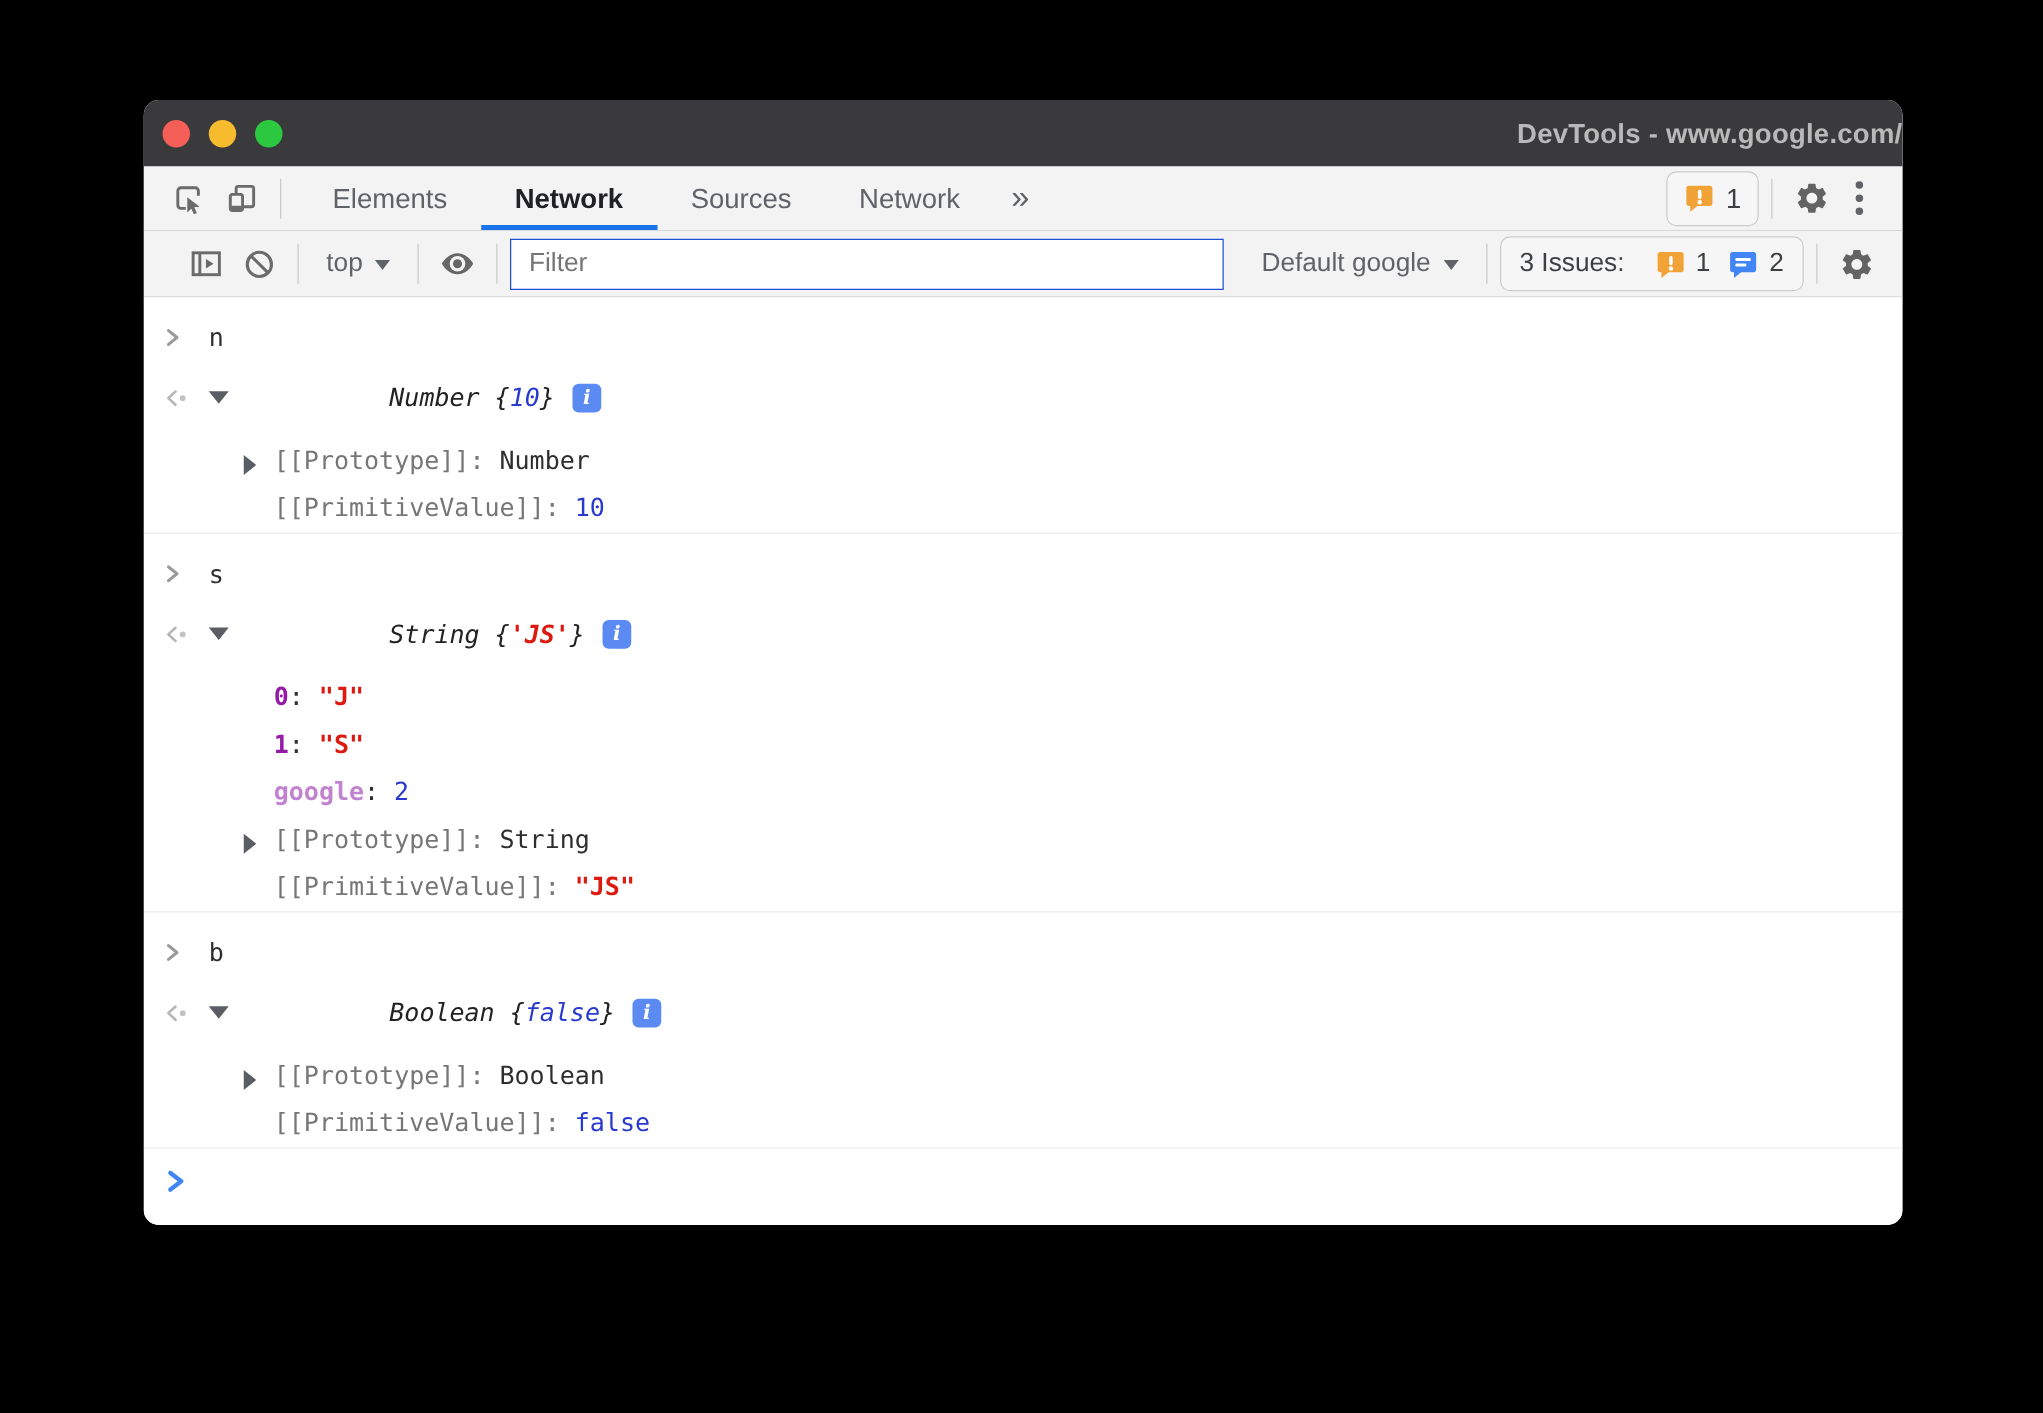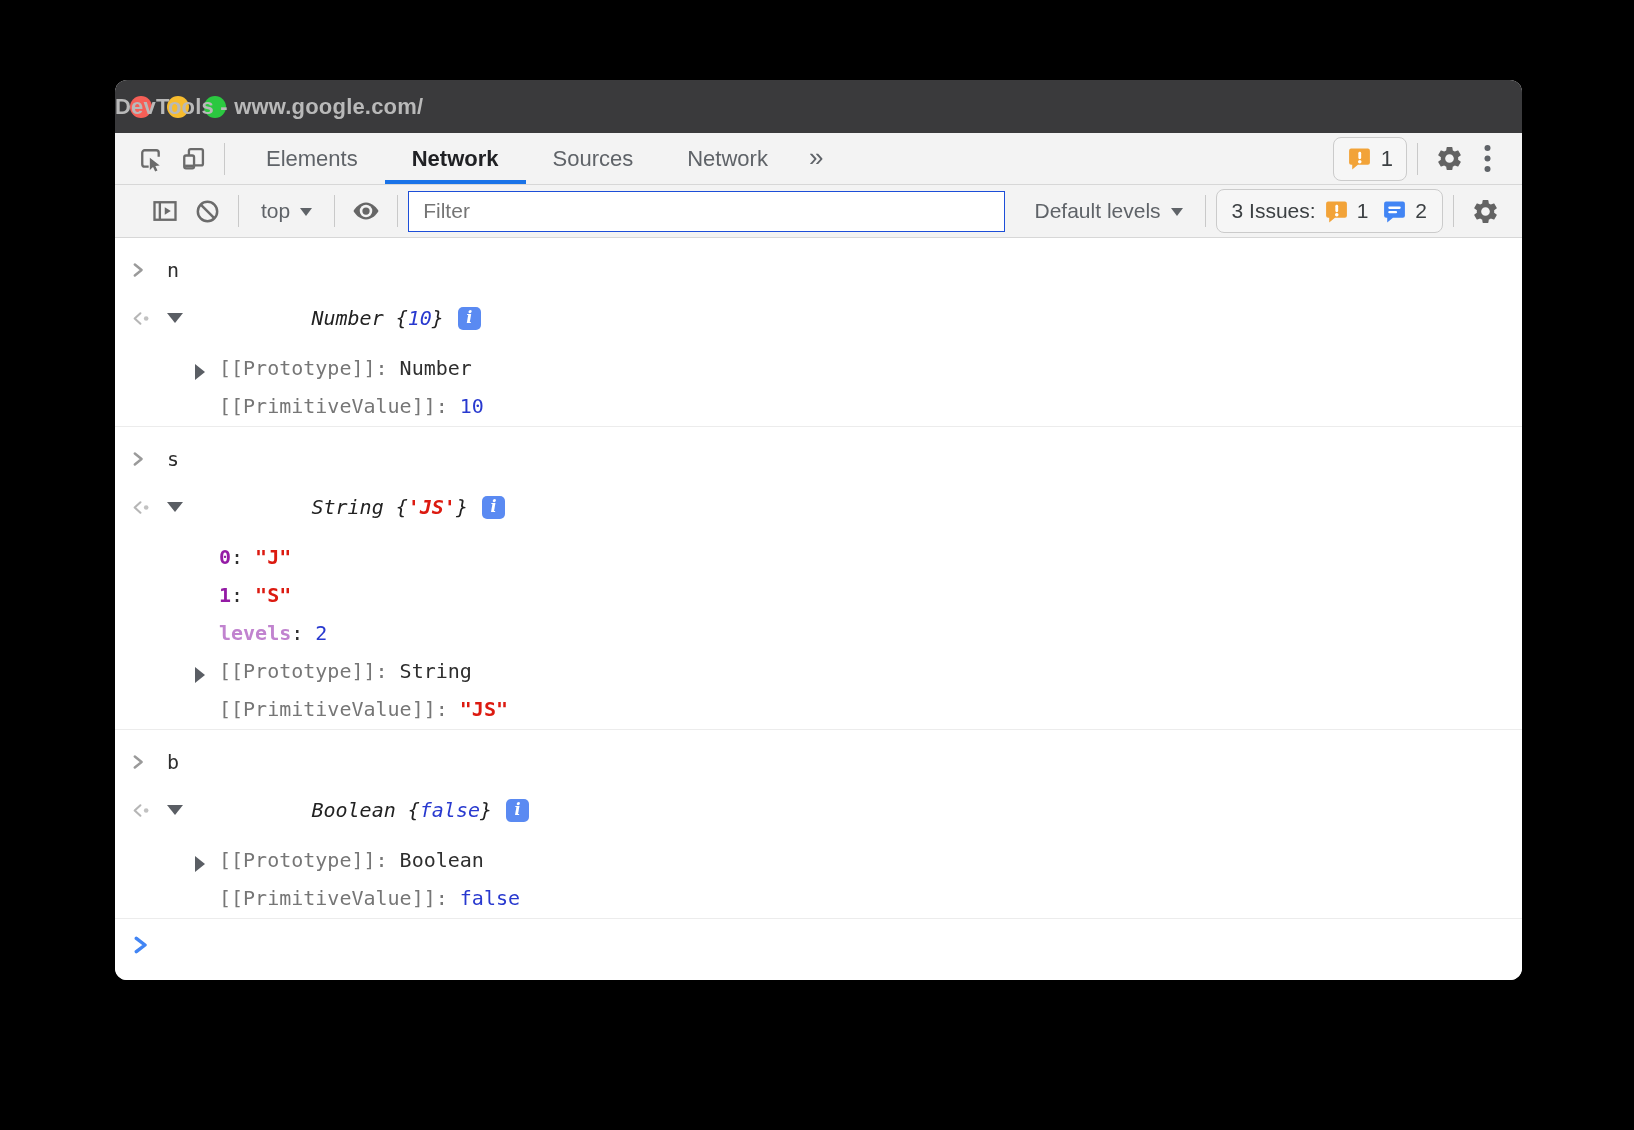--- a/index.html
+++ b/index.html
@@ -15,21 +15,21 @@
   .titlebar {
     height:53px; background:#3a3a3c; flex:none;
     display:flex; align-items:center; position:relative;
   }
   .traffic { display:flex; gap:15px; margin-left:15px; }
   .light { width:22px; height:22px; border-radius:50%; }
   .light.red { background:#f65f57; }
   .light.yellow { background:#f7bc2e; }
   .light.green { background:#2bc840; }
   .title-text {
-    position:absolute; left:0; right:0; text-align:left;
+    position:absolute; left:0; right:0; text-align:right;
     color:#b9b9b9; font-size:22px; font-weight:bold; letter-spacing:0.2px;
   }
 
   
   .tabbar {
     height:52px; flex:none; background:#f3f3f3; border-bottom:1px solid #d7d7d7;
     display:flex; align-items:center; padding:0 18px 0 15px;
   }
   .icon-btn { width:42px; height:44px; display:flex; align-items:center; justify-content:center; flex:none; }
   .vdivider { width:1px; height:32px; background:#c9c9c9; margin:0 10px; flex:none; }
@@ -59,21 +59,21 @@
   .caret-down { width:0; height:0; border-left:6px solid transparent; border-right:6px solid transparent; border-top:8px solid #5f6368; margin-top:2px; }
   .filter-input {
     flex:1; height:41px; margin:0 18px 0 0; border:1px solid #1d4ed8; background:#fff;
     font-size:21px; color:#333; padding:0 14px; outline:none; font-family:"Liberation Sans", sans-serif;
   }
   .filter-input::placeholder { color:#757575; }
   .issues-pill {
     display:flex; align-items:center; border:1px solid #cbcbcb; border-radius:8px;
     height:44px; padding:0 15px; gap:8px; background:#f6f6f6;
   }
-  .issues-pill .lbl { font-size:21px; color:#3c4043; margin-right:0; }
+  .issues-pill .lbl { font-size:21px; color:#3c4043; margin-right:16px; }
   .issues-pill .cnt { font-size:21px; color:#3c4043; }
 
   
   .console { flex:1; background:#fff; display:flex; flex-direction:column; overflow:hidden;
              font-family:"DejaVu Sans Mono", monospace; font-size:20px; color:#2e2e2e; }
   .console-group { border-bottom:1px solid #ececec; padding:8px 0; flex:none; }
   .row { display:flex; align-items:center; padding-left:16px; }
   .row-input { height:48px; }
   .row-result { height:48px; }
   .row-prop { height:38px;align-items:flex-end; }
@@ -197,21 +197,21 @@
     <div class="icon-btn">
       <svg width="30" height="30" viewBox="0 0 24 24">
         <path d="M12 5.2 C7 5.2 3.2 9.6 2 12 c1.2 2.4 5 6.8 10 6.8 s8.8-4.4 10-6.8 C20.8 9.6 17 5.2 12 5.2 Z" fill="#666"></path>
         <circle cx="12" cy="12" r="5" fill="#f3f3f3"></circle>
         <circle cx="12" cy="12" r="2.9" fill="#666"></circle>
       </svg>
     </div>
     <div class="vdivider"></div>
     <input class="filter-input" type="text" placeholder="Filter" style="">
     <div class="tool-label">
-      <span>Default levels</span>
+      <span>Default google</span>
       <i class="caret-down"></i>
     </div>
     <div class="vdivider"></div>
     <div class="issues-pill">
       <span class="lbl">3 Issues:</span>
       <svg width="25" height="25" viewBox="0 0 24 24">
         <path d="M4 2.5 h16 a2 2 0 0 1 2 2 v11.5 a2 2 0 0 1 -2 2 H10.5 L5 22.5 V18 H4 a2 2 0 0 1 -2 -2 V4.5 a2 2 0 0 1 2 -2 Z" fill="#f2a338"></path>
         <rect x="10.9" y="5.6" width="2.7" height="7" rx="1.3" fill="#fff"></rect>
         <circle cx="12.25" cy="15.2" r="1.7" fill="#fff"></circle>
       </svg>
@@ -306,21 +306,21 @@
       <div class="row row-prop">
         <span class="gutter"></span>
           <span class="indent"></span>
           <span class="twisty"></span>
         <span class="code"><span class="k-purple">1</span><span class="colon c-dark">:</span><span class="v-string">"S"</span></span>
       </div>
       <div class="row row-prop">
         <span class="gutter"></span>
           <span class="indent"></span>
           <span class="twisty"></span>
-        <span class="code"><span class="k-purple-dim">levels</span><span class="colon c-dark">:</span><span class="v-number">2</span></span>
+        <span class="code"><span class="k-purple-dim">google</span><span class="colon c-dark">:</span><span class="v-number">2</span></span>
       </div>
       <div class="row row-prop">
         <span class="gutter"></span>
           <span class="indent"></span>
         <span class="twisty">
             <i class="tri-right"></i>
           </span>
         <span class="code"><span class="k-internal">[[Prototype]]</span><span class="colon c-gray">:</span><span class="v-dark">String</span></span>
       </div>
       <div class="row row-prop">

